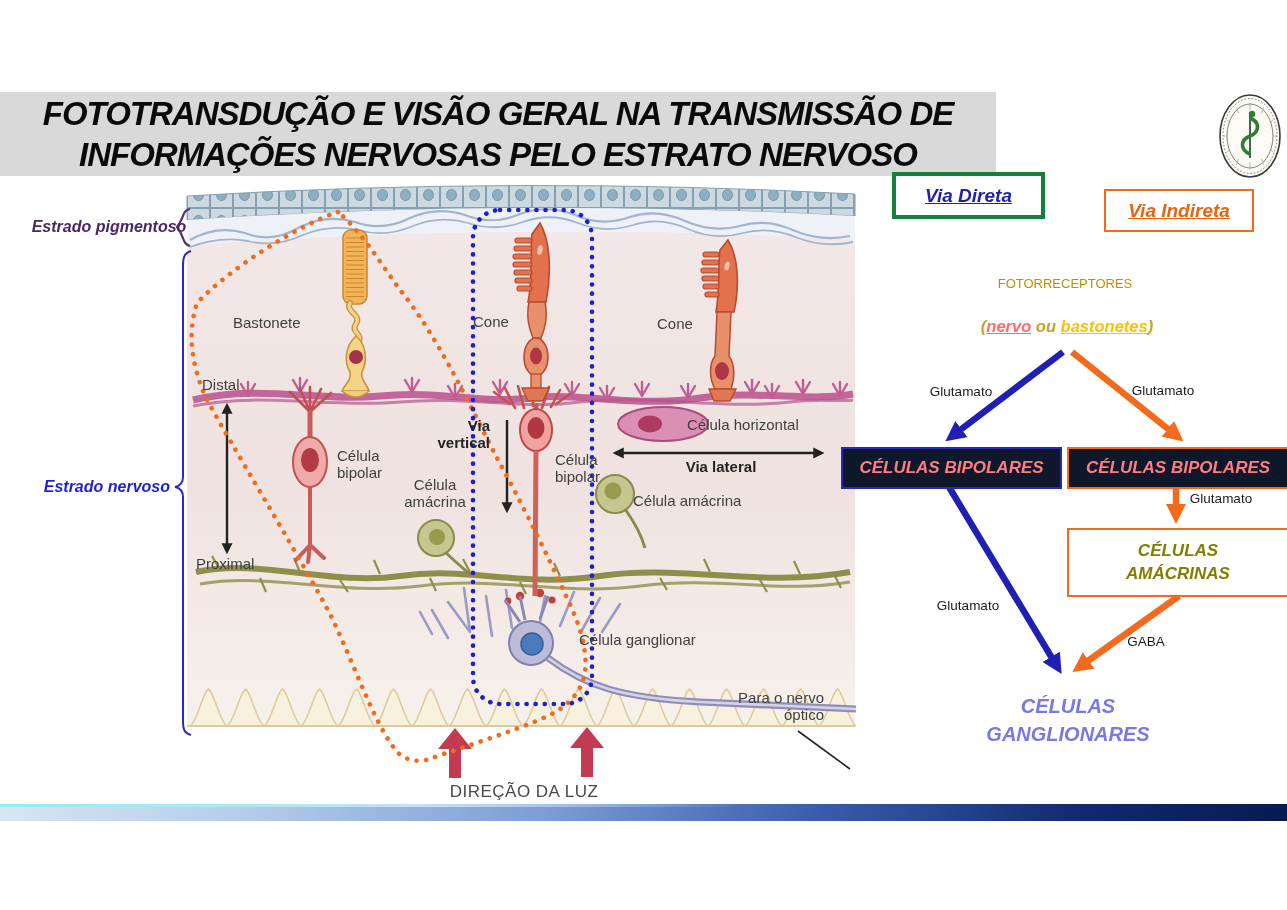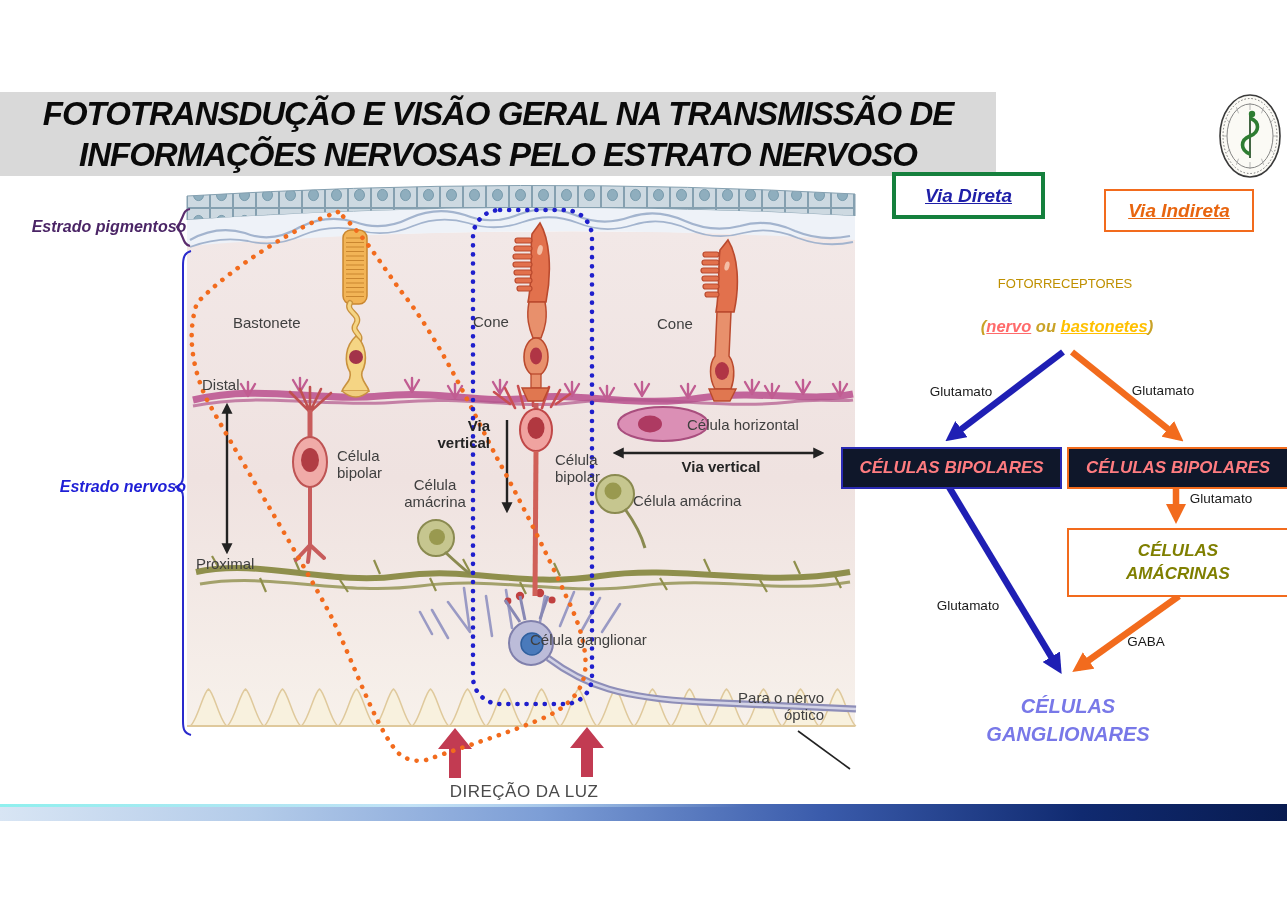--- a/index.html
+++ b/index.html
@@ -11,21 +11,21 @@
      font-weight:bold;font-style:italic;color:#0A0A0A;font-size:33px;letter-spacing:-1px;white-space:nowrap;}
   .banner .t1{top:3px;}
   .banner .t2{top:44px;}
   
   .lbl{position:absolute;color:#3F3F3F;font-size:15px;line-height:1.12;white-space:nowrap;}
   .lbl.b{font-weight:bold;color:#242424;}
   .rt{text-align:right;}
   
   .pig{position:absolute;left:8px;top:218px;width:162px;text-align:center;
        font-weight:bold;font-style:italic;font-size:16px;color:#4B2566;margin-left:20px;}
-  .ner{position:absolute;left:44px;top:478px;width:142px;text-align:right;
+  .ner{position:absolute;left:28px;top:478px;width:142px;text-align:right;
        font-weight:bold;font-style:italic;font-size:16px;color:#1F1FD6;}
   
   .fbox{position:absolute;display:flex;align-items:center;justify-content:center;
         background:#fff;font-weight:bold;font-style:italic;}
   .via-direta{left:872px;top:172px;width:145px;height:39px;border:4px solid #15803d;
         color:#1F1FA8;font-size:19px;margin-left:20px;}
   .via-indireta{left:1104px;top:189px;width:146px;height:39px;border:2px solid #F26B1D;
         color:#E8650F;font-size:19px;}
   .via-direta span,.via-indireta span{text-decoration:underline;}
   .foto{position:absolute;left:1065px;top:276px;transform:translateX(-50%);
@@ -301,23 +301,23 @@
   <div class="lbl" style="left:555px;top:452px;">
     <div>Célula</div>
     <div>bipolar</div>
   </div>
   <div class="lbl" style="left:395px;top:477px;width:80px;text-align:center;">
     <div>Célula</div>
     <div>amácrina</div>
   </div>
 
   <div class="lbl" style="left:687px;top:417px;">Célula horizontal</div>
-  <div class="lbl b" style="left:721px;top:459px;transform:translateX(-50%);">Via vertical</div>
+  <div class="lbl b" style="left:721px;top:459px;transform:translateX(-50%);">Via lateral</div>
   <div class="lbl" style="left:633px;top:493px;">Célula amácrina</div>
-  <div class="lbl" style="left:530px;top:632px;">Célula ganglionar</div>
+  <div class="lbl" style="left:579px;top:632px;">Célula ganglionar</div>
   <div class="lbl rt" style="left:714px;top:642px;width:110px;margin-top:48px;">
     <div>Para o nervo</div>
     <div>óptico</div>
   </div>
   <div class="dirluz">DIREÇÃO DA LUZ</div>
 
   <div class="fbox via-direta">
     <span>Via Direta</span>
   </div>
   <div class="fbox via-indireta">

